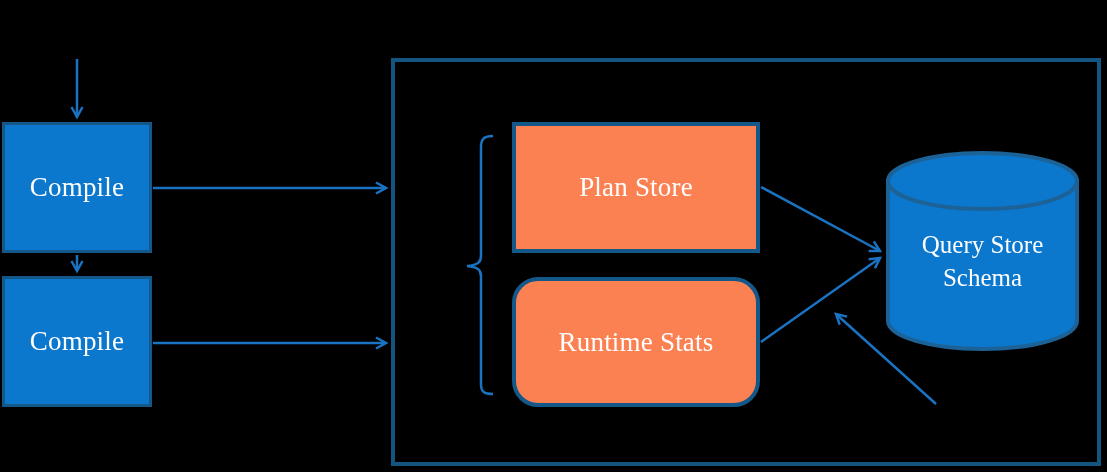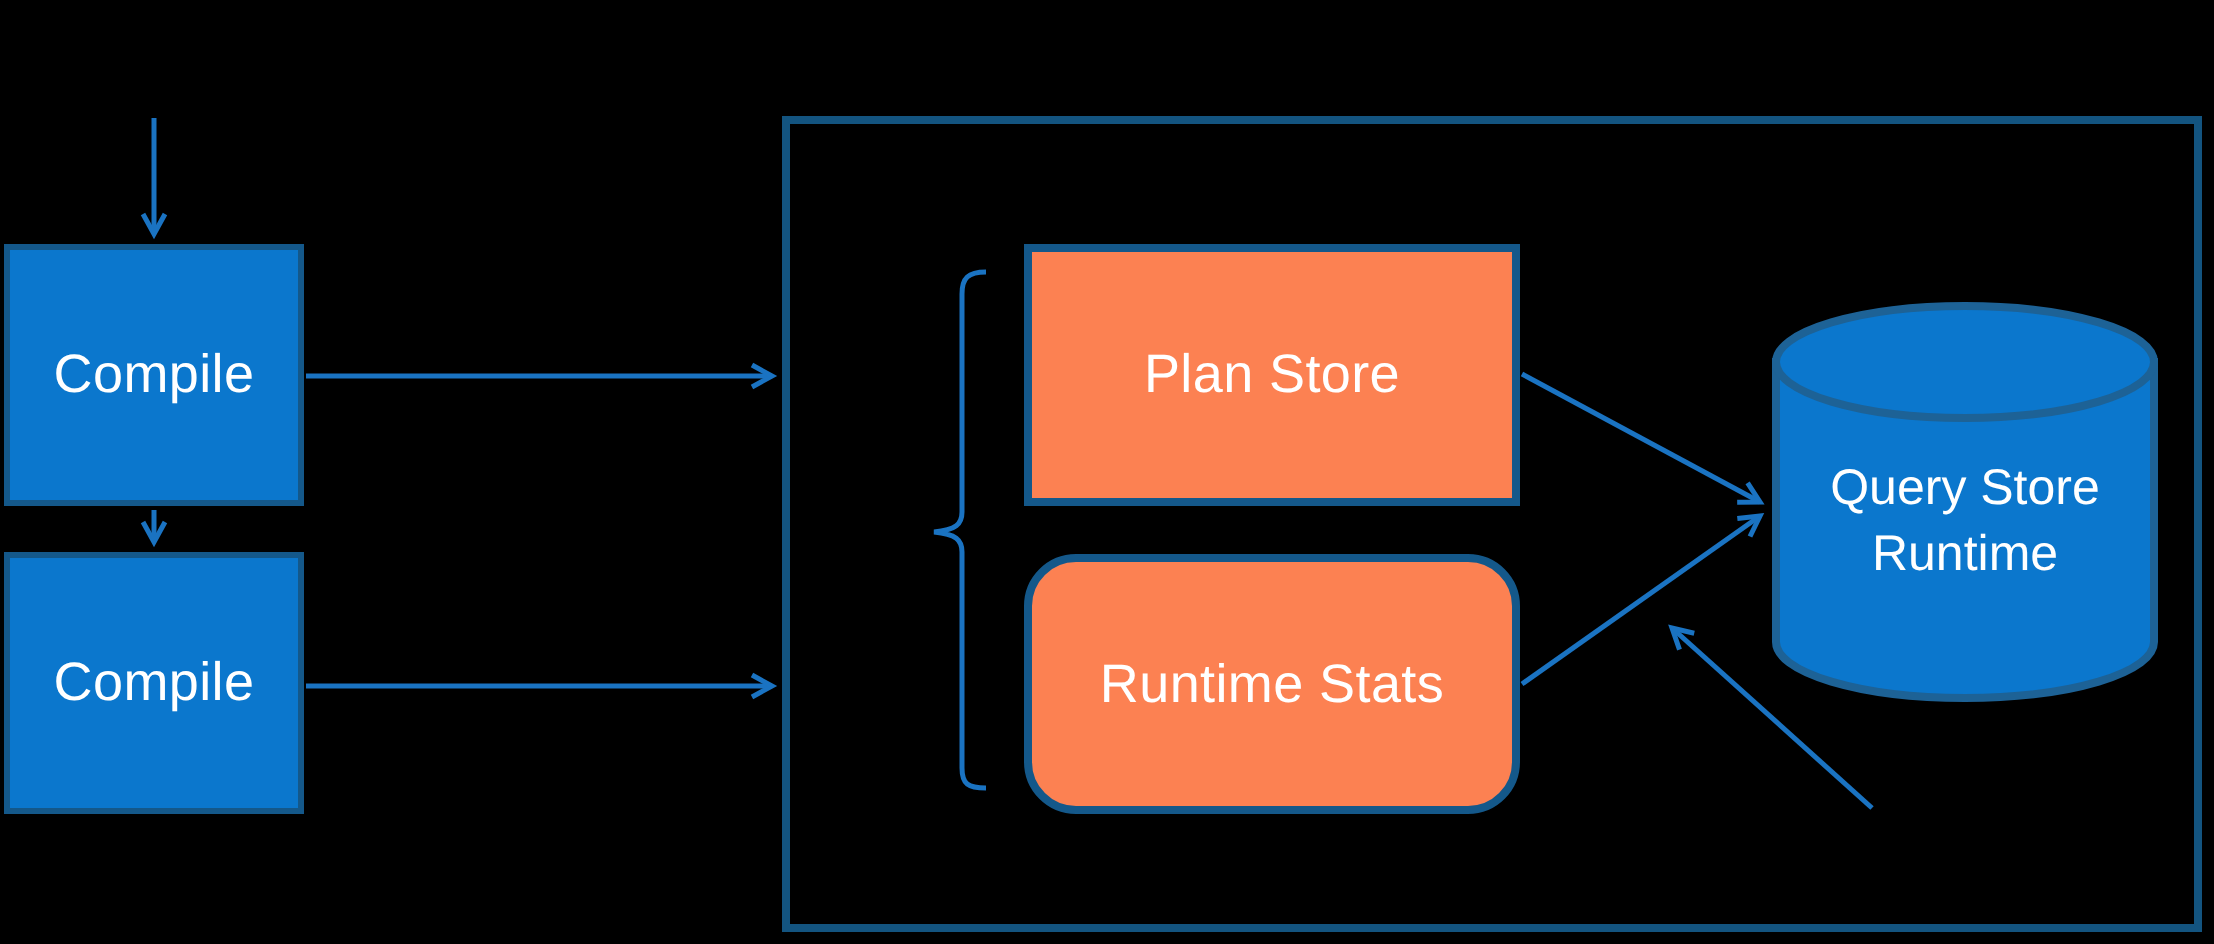--- a/index.html
+++ b/index.html
@@ -11,21 +11,21 @@
     --cylinder-border:#1d6296;
     --arrow:#1a73c2;
     --text:#fff;
   }
   html,body{margin:0;padding:0;background:#000;}
   .stage{
     position:relative;
     width:1107px;height:472px;
     background:var(--background);
     overflow:hidden;
-    font-family:Liberation Sans, sans-serif;
+    font-family:Liberation Serif, serif;
   }
   .node{
     position:absolute;
     display:flex;align-items:center;justify-content:center;
     box-sizing:border-box;
     color:var(--text);
     font-size:27px;
     font-weight:400;
     letter-spacing:0.2px;
     text-align:center;
@@ -108,16 +108,16 @@
     <span>Runtime Stats</span>
   </div>
 
   <div class="cylinder-wrap">
     <svg viewBox="0 0 197 207">
       <path class="cyl-shape" d="M4,32 L4,172 A94.5,28 0 0 0 193,172 L193,32 Z"></path>
       <ellipse class="cyl-shape" cx="98.5" cy="32" rx="94.5" ry="28"></ellipse>
     </svg>
   </div>
   <div class="cyl-label">
-    <div class="inner">Query Store Runtime</div>
+    <div class="inner">Query Store Schema</div>
   </div>
 
 </div>
 
 </body></html>

